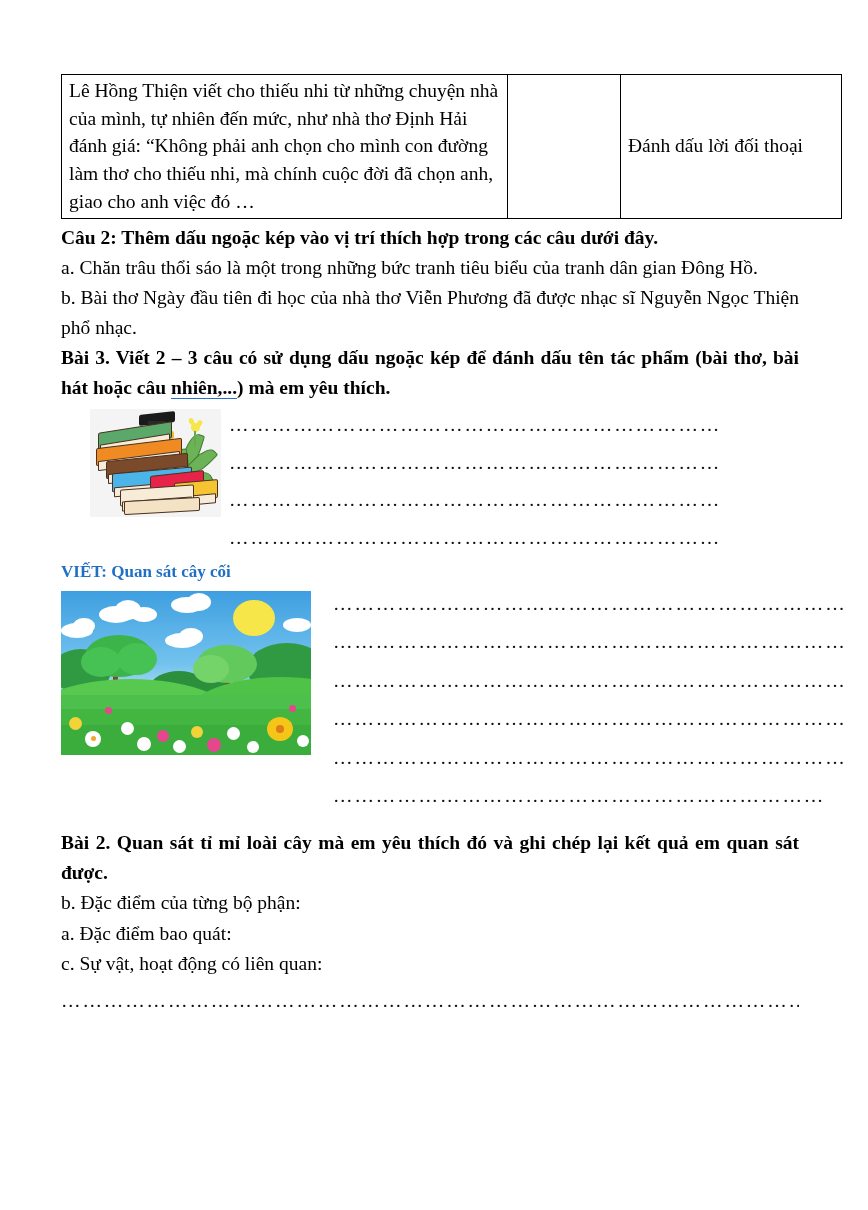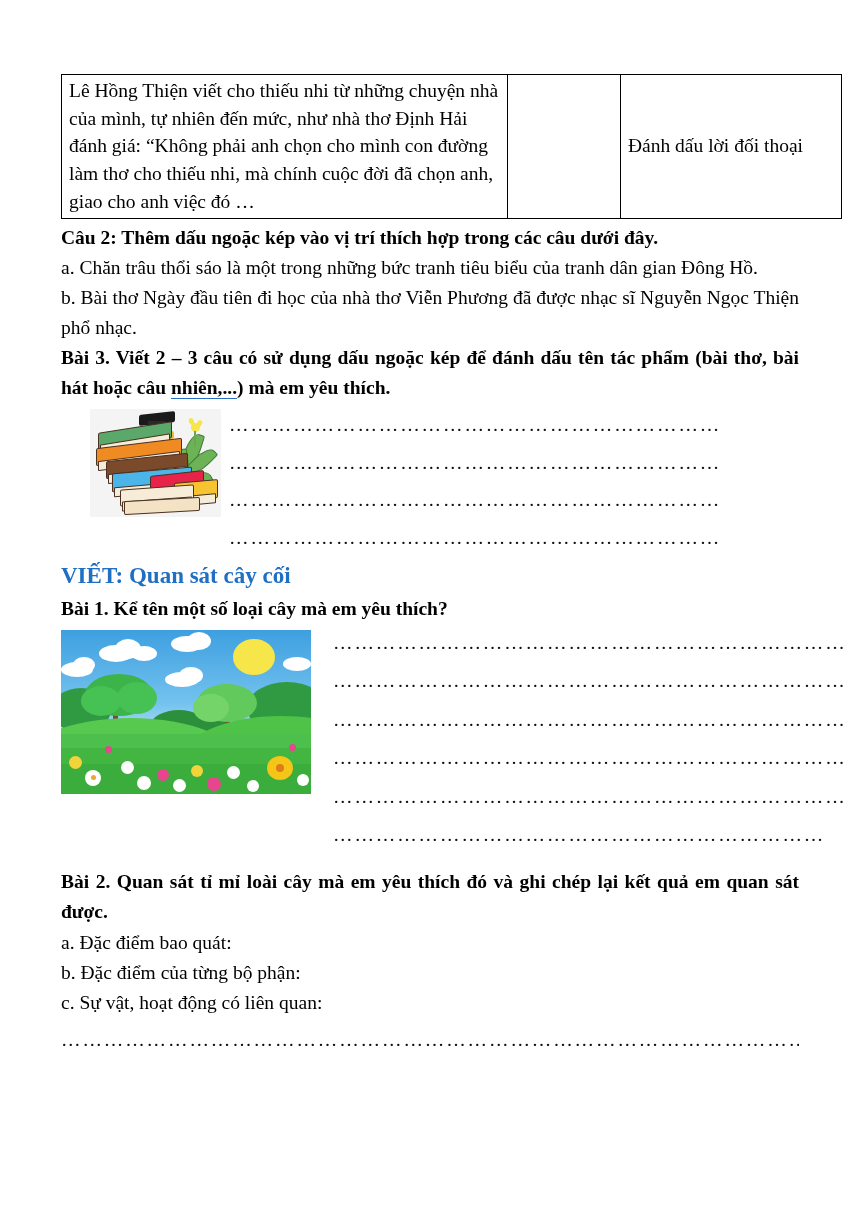--- a/index.html
+++ b/index.html
@@ -58,21 +58,21 @@
     text-align: right;
     text-align-last: left;
   }
   .spell-underline {
     border-bottom: 1.6px solid #2b6fc4;
     padding-bottom: 0px;
   }
   .blue-head {
     color: #1F6FC4;
     font-weight: bold;
-    font-size: 23px;
+    font-size: 17px;
     line-height: 1.5;
     margin: 0;
   }
 
   
   .dots {
     font-size: 19.5px;
     line-height: 1.0;
     letter-spacing: 1.9px;
     color: #111;
@@ -221,21 +221,20 @@
       <div class="media-lines">
         <div class="dots" style="margin-top:6px;">……………………………………………………………</div>
         <div class="dots" style="margin-top:18px;">……………………………………………………………</div>
         <div class="dots" style="margin-top:18px;">……………………………………………………………</div>
         <div class="dots" style="margin-top:18px;">……………………………………………………………</div>
       </div>
     </div>
 
     <p class="blue-head" style="margin-top:12px;">VIẾT: Quan sát cây cối</p>
 
-    <p class="para bold">Bài 1. Kể tên một số loại cây mà em yêu thích?</p>
 
     <div class="media-row" style="margin-top:6px;">
 
       <div class="land-fig">
 
         <div class="sun" style="left:172px;top:9px;width:42px;height:36px;"></div>
 
         <div class="cloud" style="left:38px;top:15px;width:34px;height:17px;"></div>
         <div class="cloud" style="left:54px;top:9px;width:26px;height:20px;"></div>
         <div class="cloud" style="left:70px;top:16px;width:26px;height:15px;"></div>
@@ -292,19 +291,19 @@
         <div class="dots" style="margin-top:3px;">………………………………………………………………</div>
         <div class="dots" style="margin-top:19px;">………………………………………………………………</div>
         <div class="dots" style="margin-top:19px;">………………………………………………………………</div>
         <div class="dots" style="margin-top:19px;">………………………………………………………………</div>
         <div class="dots" style="margin-top:19px;">………………………………………………………………</div>
         <div class="dots" style="margin-top:19px;">……………………………………………………………</div>
       </div>
     </div>
 
     <p class="para bold" style="margin-top:22px;text-align:justify;text-align-last:left;">Bài 2. Quan sát tỉ mỉ loài cây mà em yêu thích đó và ghi chép lại kết quả em quan sát được.</p>
+    <p class="para">b. Đặc điểm của từng bộ phận:</p>
     <p class="para" style="margin-top:2px;">a. Đặc điểm bao quát:</p>
-    <p class="para">b. Đặc điểm của từng bộ phận:</p>
     <p class="para">c. Sự vật, hoạt động có liên quan:</p>
     <div class="dots" style="margin-top:12px;">……………………………………………………………………………………………………</div>
 
   </div>
 </div>
 
 </body></html>

